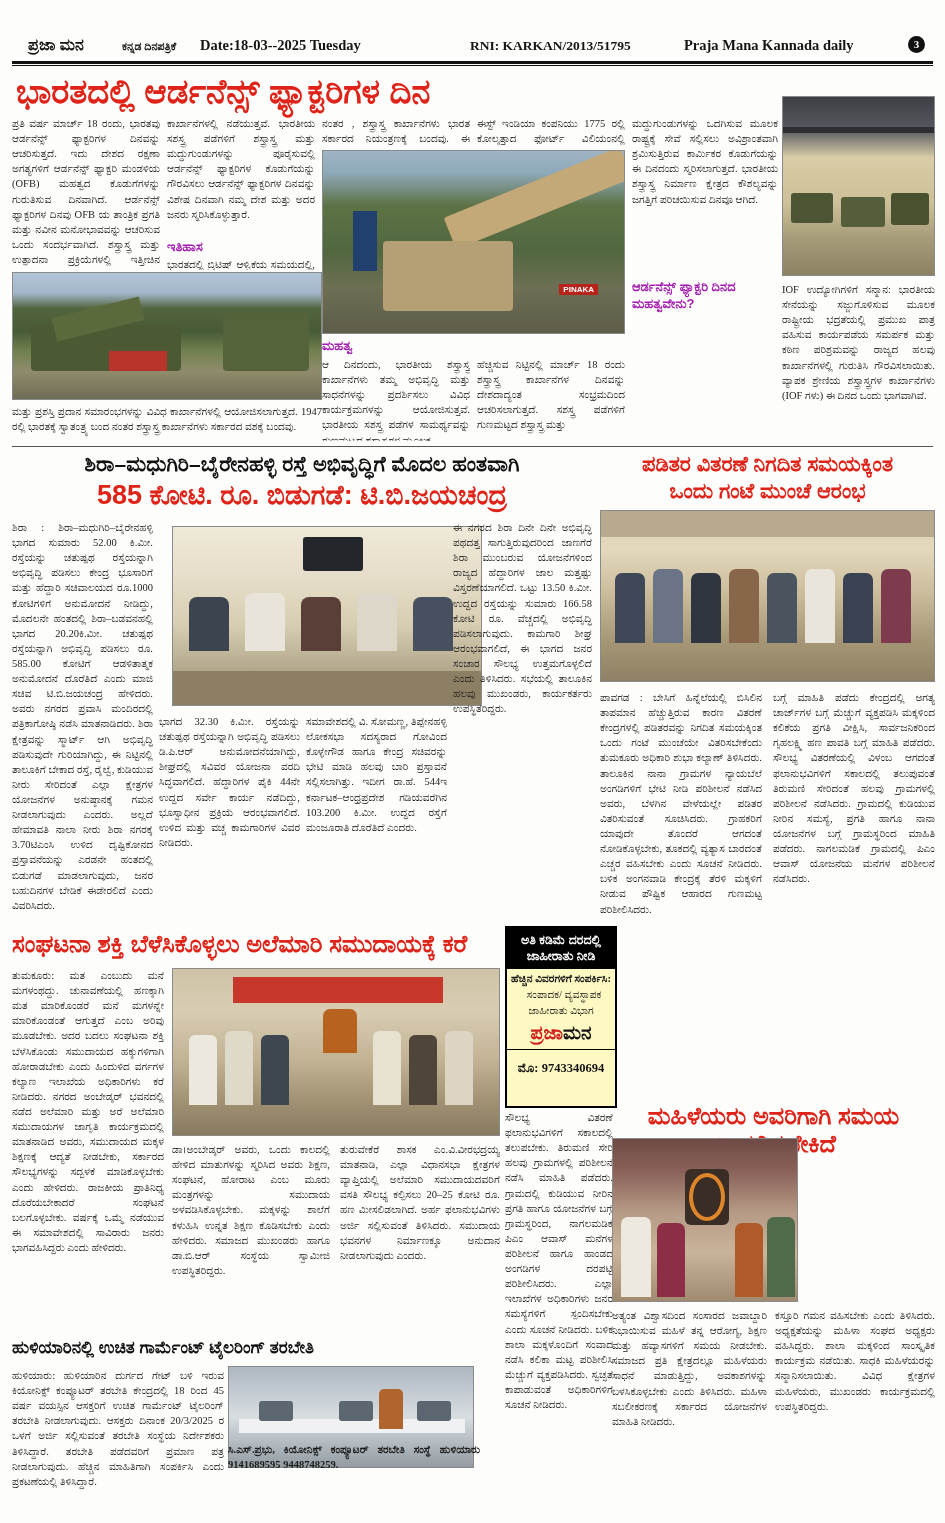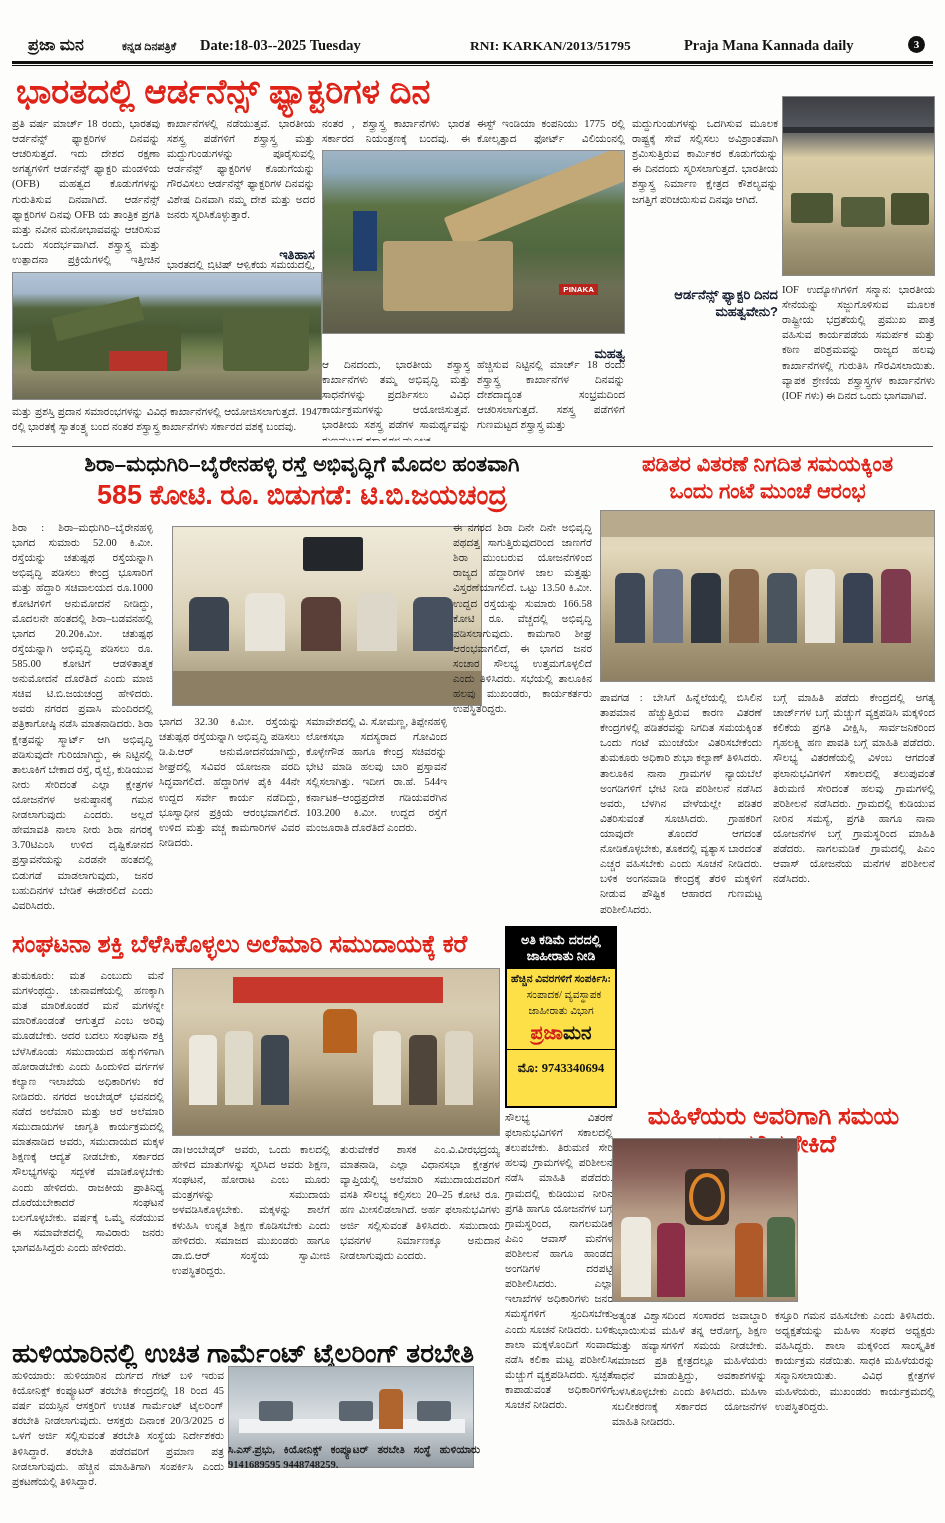--- a/index.html
+++ b/index.html
@@ -2,32 +2,32 @@
 <html><head>
 <meta charset="utf-8">
 <style>
   html,body{margin:0;padding:0;background:#e9e9e9;}
   #page{position:relative;width:945px;height:1523px;background:#fdfdfb;margin:0 auto;
         font-family:"Liberation Serif","DejaVu Serif",serif;color:#141414;overflow:hidden;}
   .abs{position:absolute;box-sizing:border-box;}
   .body-text{font-size:10.5px;line-height:1.44;text-align:justify;overflow:hidden;color:#1c1c1c;}
   .headline-red{color:#e02318;font-weight:bold;font-family:"Liberation Sans","DejaVu Sans",sans-serif;}
   .headline-black{color:#111;font-weight:bold;font-family:"Liberation Sans","DejaVu Sans",sans-serif;}
-  .subhead{color:#0f172a;font-weight:bold;text-align:right;font-size:13px;
-           font-family:"Liberation Sans","DejaVu Sans",sans-serif;margin-top:8px;}
+  .subhead{color:#a21caf;font-weight:bold;text-align:left;font-size:13px;
+           font-family:"Liberation Sans","DejaVu Sans",sans-serif;}
   .center{text-align:center;}
   .photo{position:absolute;box-sizing:border-box;border:1px solid #8a8a8a;overflow:hidden;}
   .rule{position:absolute;background:#111;}
   
   #topbar{position:absolute;left:12px;top:34px;width:921px;height:26px;font-size:14px;}
   .tb{position:absolute;white-space:nowrap;}
   #page-circle{position:absolute;width:17px;height:17px;border-radius:50%;background:#111;color:#fff;
                text-align:center;line-height:17px;font-size:11px;font-weight:bold;}
   
-  #adbox{position:absolute;left:505px;top:926px;width:108px;height:178px;border:2px solid #000;background:#fde047;}
+  #adbox{position:absolute;left:505px;top:926px;width:108px;height:178px;border:2px solid #000;background:#fef9c3;}
   #adbox .ad-head{background:#000;color:#fff;text-align:center;font-weight:bold;font-size:12.5px;
                   line-height:1.25;padding:5px 2px;font-family:"Liberation Sans","DejaVu Sans",sans-serif;}
   .ad-line{text-align:center;font-size:10.5px;font-weight:bold;margin-top:4px;}
   .ad-logo{text-align:center;font-size:19px;font-weight:bold;margin-top:5px;
            font-family:"Liberation Sans","DejaVu Sans",sans-serif;}
   .ad-logo .red{color:#d1201a;}
   .ad-phone{text-align:center;font-size:12.5px;font-weight:bold;margin-top:5px;border-top:1px solid #000;padding-top:11px;}
   .blk{position:absolute;}
 </style>
 </head>
@@ -170,21 +170,21 @@
     <div class="blk" style="left:72px;top:30px;width:44px;height:56px;background:#3a2d26;border-radius:6px;"></div>
     <div class="blk" style="left:76px;top:34px;width:36px;height:48px;border:4px solid #e0862a;border-radius:50%;box-sizing:border-box;"></div>
     <div class="blk" style="left:8px;top:78px;width:30px;height:80px;background:#ede9df;border-radius:7px 7px 0 0;"></div>
     <div class="blk" style="left:44px;top:84px;width:28px;height:74px;background:#8c2f46;border-radius:7px 7px 0 0;"></div>
     <div class="blk" style="left:122px;top:84px;width:28px;height:74px;background:#b05a2a;border-radius:7px 7px 0 0;"></div>
     <div class="blk" style="left:154px;top:78px;width:28px;height:80px;background:#4f6b4a;border-radius:7px 7px 0 0;"></div>
   </div>
   <div class="abs body-text" style="left:612px;top:1308px;width:155px;height:210px;">ಅತ್ಯಂತ ವಿಶ್ವಾಸದಿಂದ ಸಂಸಾರದ ಜವಾಬ್ದಾರಿ ನಿಭಾಯಿಸುವ ಮಹಿಳೆ ತನ್ನ ಆರೋಗ್ಯ, ಶಿಕ್ಷಣ ಮತ್ತು ಹವ್ಯಾಸಗಳಿಗೆ ಸಮಯ ನೀಡಬೇಕು. ಸಮಾಜದ ಪ್ರತಿ ಕ್ಷೇತ್ರದಲ್ಲೂ ಮಹಿಳೆಯರು ಸಾಧನೆ ಮಾಡುತ್ತಿದ್ದು, ಅವಕಾಶಗಳನ್ನು ಬಳಸಿಕೊಳ್ಳಬೇಕು ಎಂದು ತಿಳಿಸಿದರು. ಮಹಿಳಾ ಸಬಲೀಕರಣಕ್ಕೆ ಸರ್ಕಾರದ ಯೋಜನೆಗಳ ಮಾಹಿತಿ ನೀಡಿದರು.</div>
   <div class="abs body-text" style="left:775px;top:1308px;width:160px;height:210px;">ಕಸ್ತೂರಿ ಗಮನ ವಹಿಸಬೇಕು ಎಂದು ತಿಳಿಸಿದರು. ಅಧ್ಯಕ್ಷತೆಯನ್ನು ಮಹಿಳಾ ಸಂಘದ ಅಧ್ಯಕ್ಷರು ವಹಿಸಿದ್ದರು. ಶಾಲಾ ಮಕ್ಕಳಿಂದ ಸಾಂಸ್ಕೃತಿಕ ಕಾರ್ಯಕ್ರಮ ನಡೆಯಿತು. ಸಾಧಕಿ ಮಹಿಳೆಯರನ್ನು ಸನ್ಮಾನಿಸಲಾಯಿತು. ವಿವಿಧ ಕ್ಷೇತ್ರಗಳ ಮಹಿಳೆಯರು, ಮುಖಂಡರು ಕಾರ್ಯಕ್ರಮದಲ್ಲಿ ಉಪಸ್ಥಿತರಿದ್ದರು.</div>
 
-  <div class="abs headline-black" style="left:12px;top:1338px;width:470px;height:26px;font-size:26px;">ಹುಳಿಯಾರಿನಲ್ಲಿ ಉಚಿತ ಗಾರ್ಮೆಂಟ್ ಟೈಲರಿಂಗ್ ತರಬೇತಿ</div>
+  <div class="abs headline-black" style="left:12px;top:1338px;width:470px;height:26px;font-size:17px;">ಹುಳಿಯಾರಿನಲ್ಲಿ ಉಚಿತ ಗಾರ್ಮೆಂಟ್ ಟೈಲರಿಂಗ್ ತರಬೇತಿ</div>
   <div class="abs body-text" style="left:12px;top:1368px;width:212px;height:150px;">ಹುಳಿಯಾರು: ಹುಳಿಯಾರಿನ ದುರ್ಗದ ಗೇಟ್ ಬಳಿ ಇರುವ ಕಿಯೋನಿಕ್ಸ್ ಕಂಪ್ಯೂಟರ್ ತರಬೇತಿ ಕೇಂದ್ರದಲ್ಲಿ 18 ರಿಂದ 45 ವರ್ಷ ವಯಸ್ಸಿನ ಆಸಕ್ತರಿಗೆ ಉಚಿತ ಗಾರ್ಮೆಂಟ್ ಟೈಲರಿಂಗ್ ತರಬೇತಿ ನೀಡಲಾಗುವುದು. ಆಸಕ್ತರು ದಿನಾಂಕ 20/3/2025 ರ ಒಳಗೆ ಅರ್ಜಿ ಸಲ್ಲಿಸುವಂತೆ ತರಬೇತಿ ಸಂಸ್ಥೆಯ ನಿರ್ದೇಶಕರು ತಿಳಿಸಿದ್ದಾರೆ. ತರಬೇತಿ ಪಡೆದವರಿಗೆ ಪ್ರಮಾಣ ಪತ್ರ ನೀಡಲಾಗುವುದು. ಹೆಚ್ಚಿನ ಮಾಹಿತಿಗಾಗಿ ಸಂಪರ್ಕಿಸಿ ಎಂದು ಪ್ರಕಟಣೆಯಲ್ಲಿ ತಿಳಿಸಿದ್ದಾರೆ.</div>
 
   <div class="photo" style="left:228px;top:1366px;width:246px;height:102px;
        background:linear-gradient(180deg,#aeb8bf 0%,#c2cbd1 25%,#d8dde0 50%,#b4bcc2 75%,#949ca3 100%);">
     <div class="blk" style="left:10px;top:52px;width:226px;height:14px;background:#f0f1f2;"></div>
     <div class="blk" style="left:30px;top:34px;width:34px;height:20px;background:#5b6670;border-radius:3px;"></div>
     <div class="blk" style="left:110px;top:34px;width:34px;height:20px;background:#5b6670;border-radius:3px;"></div>
     <div class="blk" style="left:188px;top:34px;width:34px;height:20px;background:#5b6670;border-radius:3px;"></div>
     <div class="blk" style="left:150px;top:22px;width:24px;height:40px;background:#b0652f;border-radius:5px 5px 0 0;"></div>
   </div>

